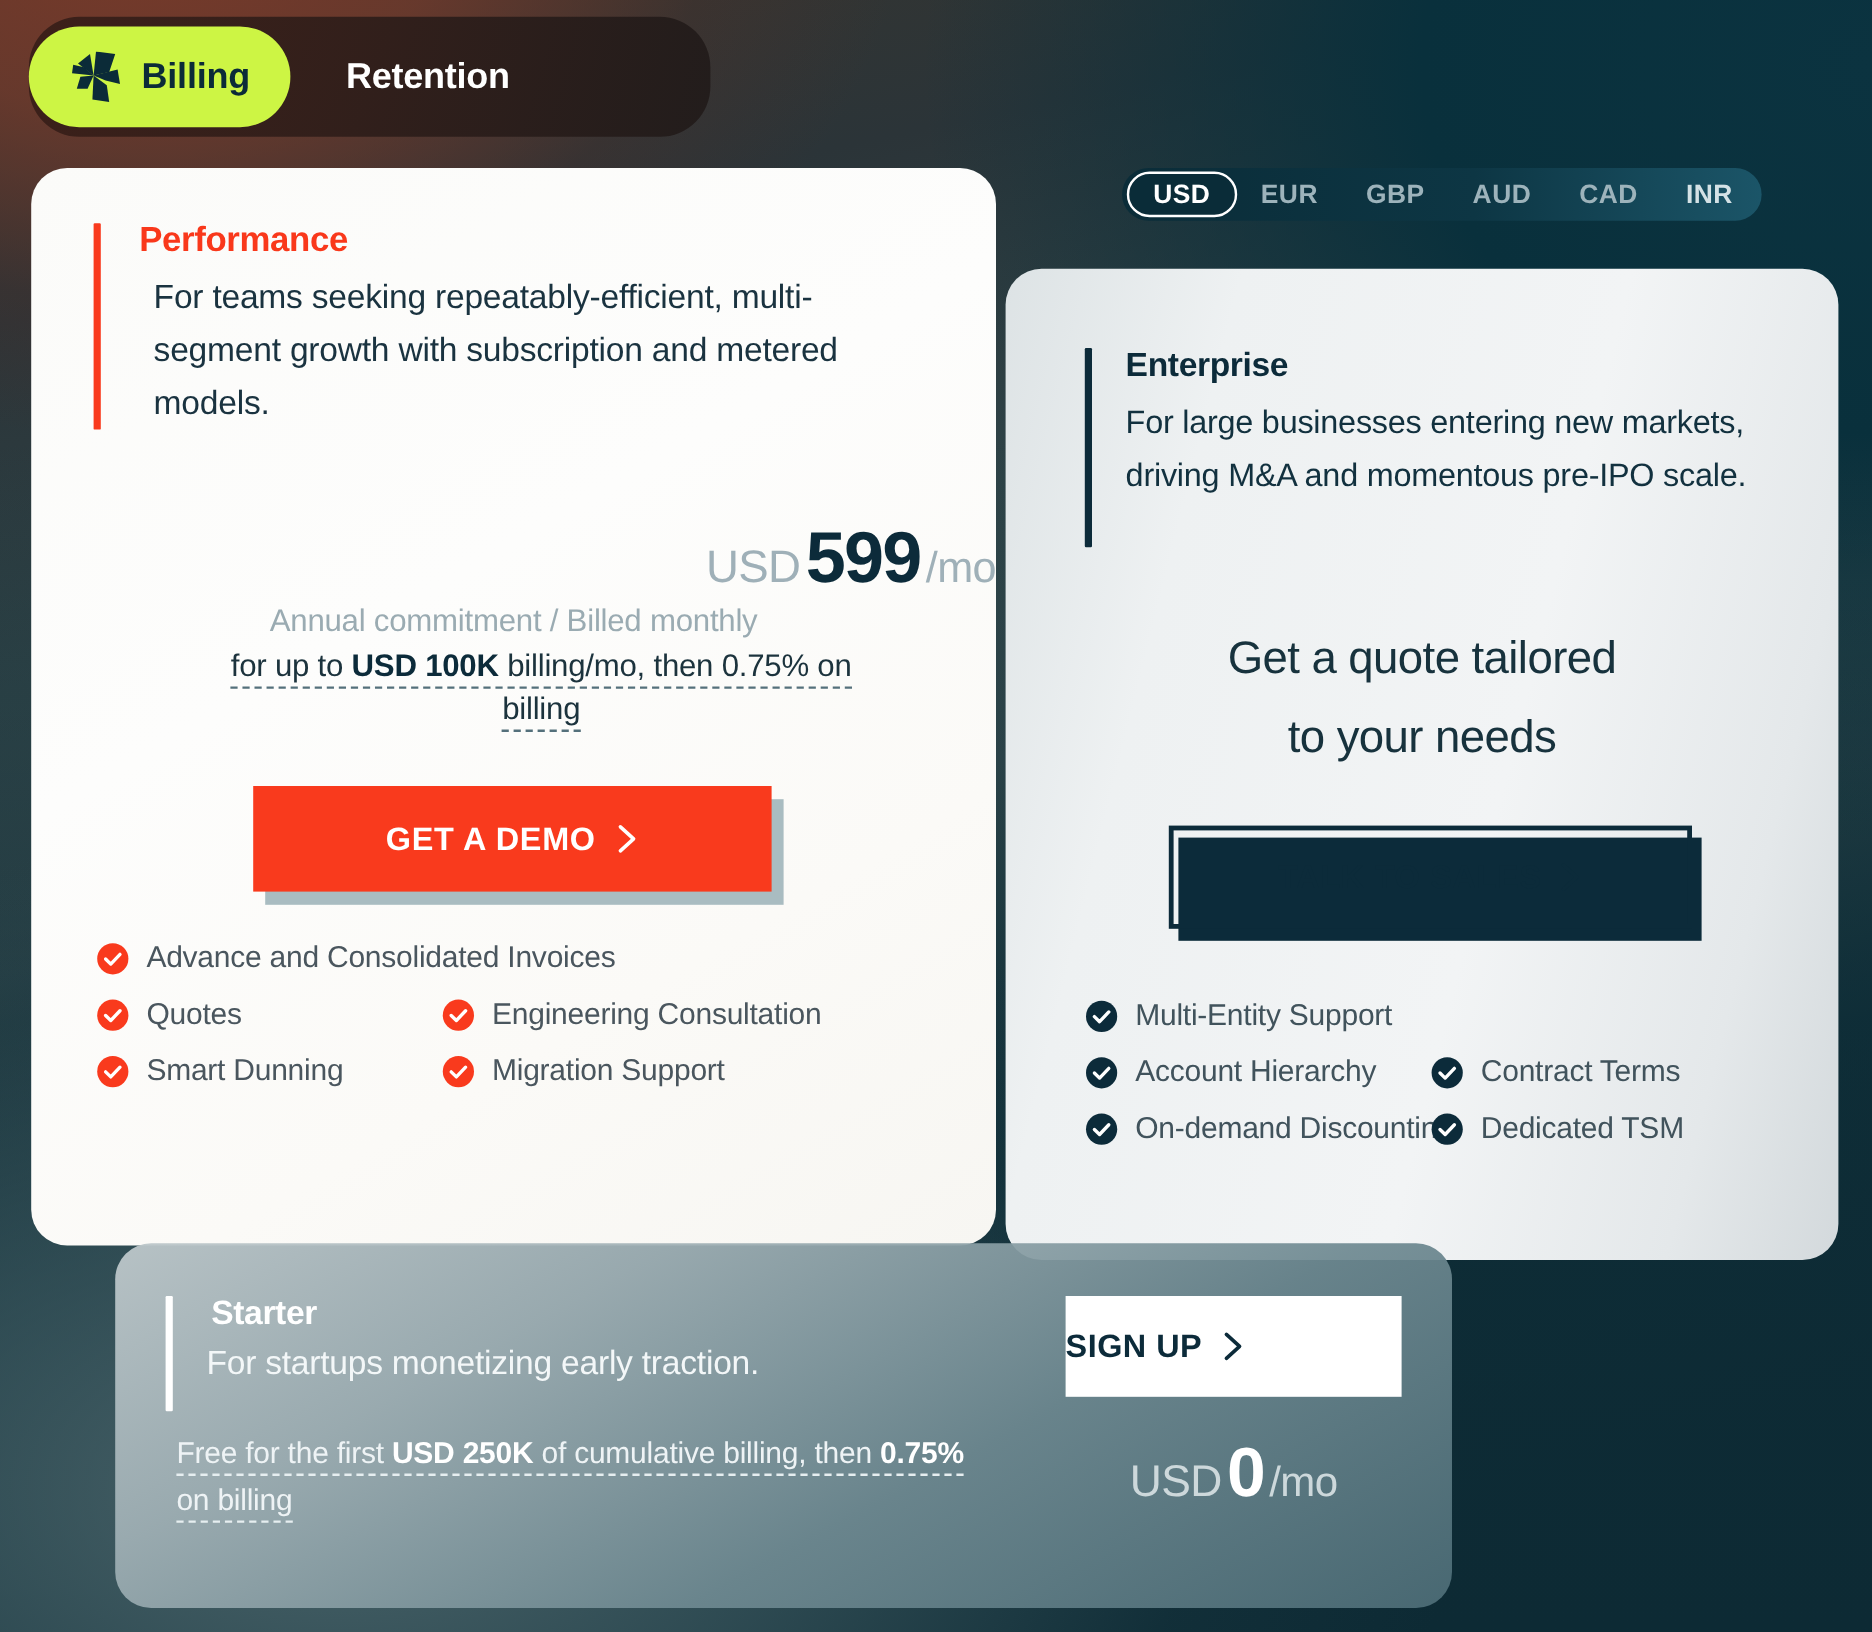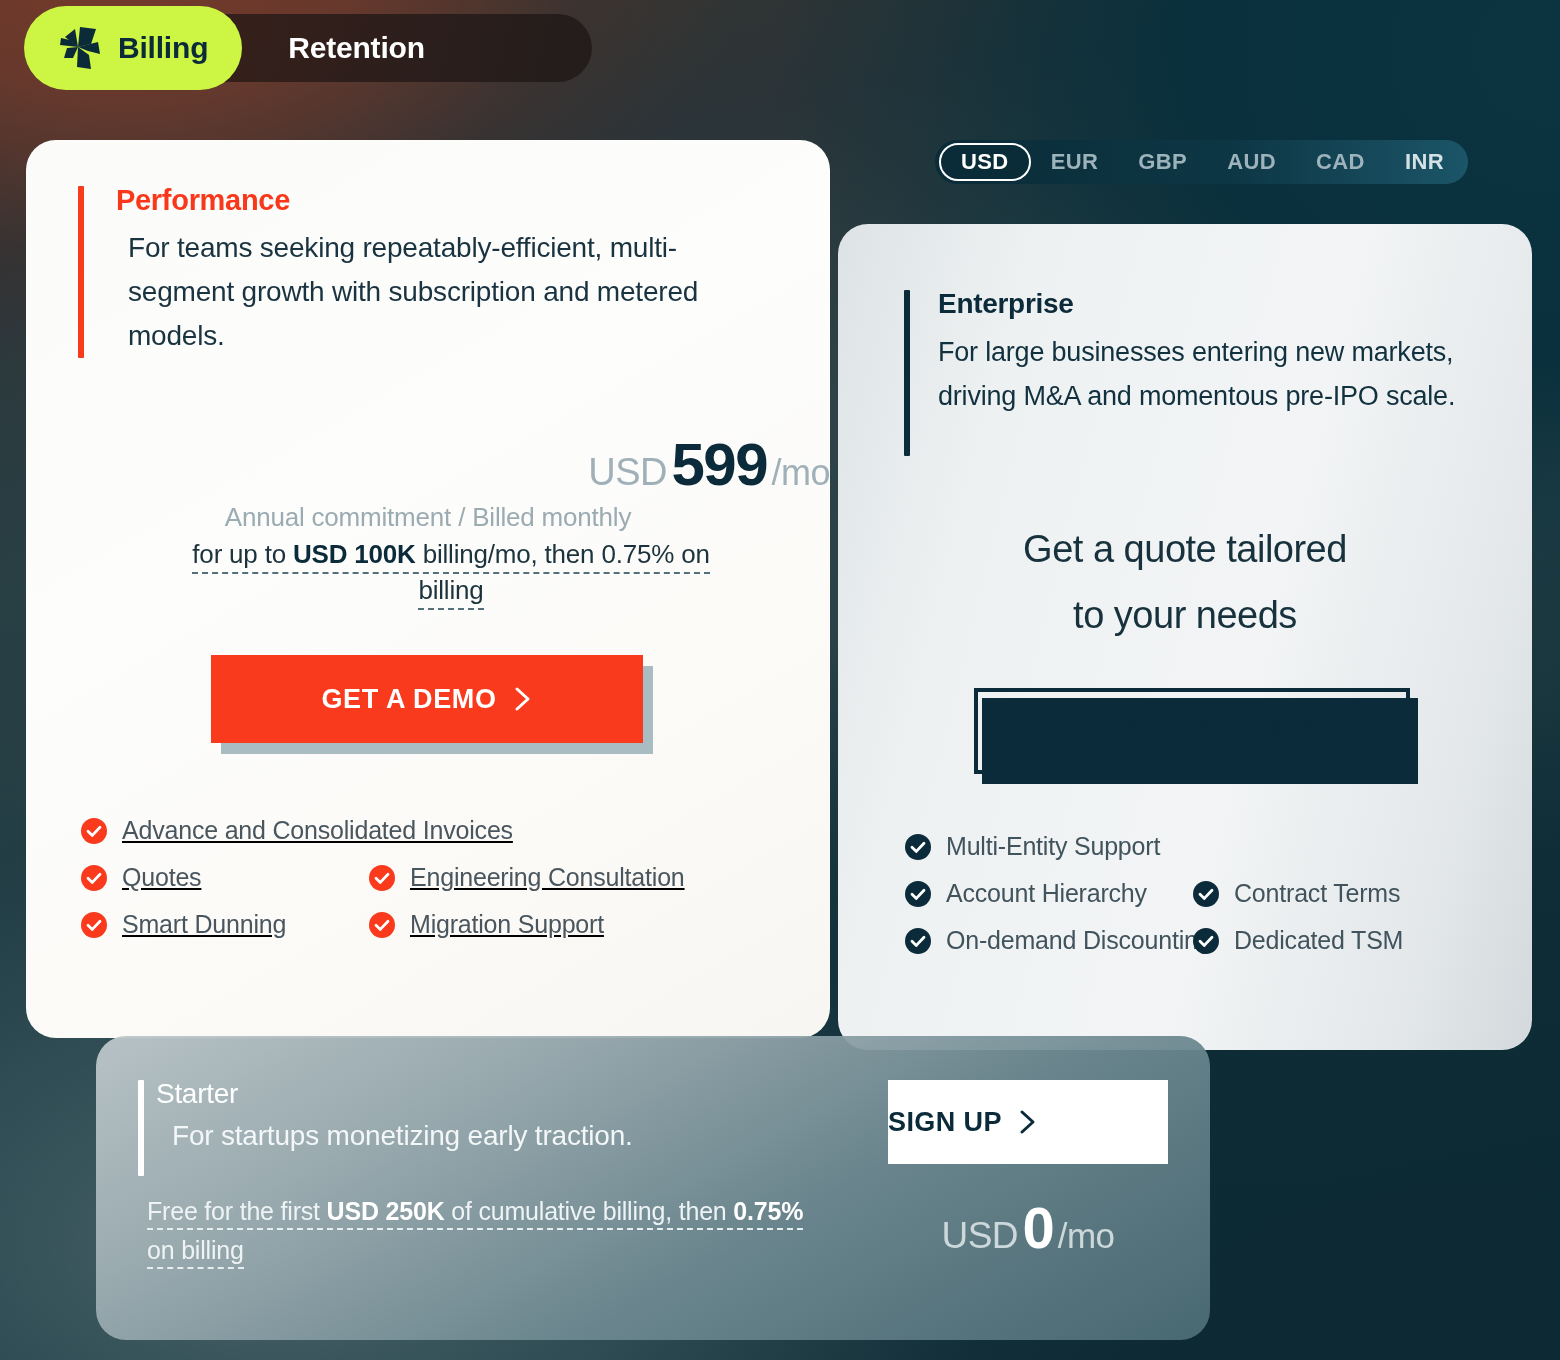--- a/index.html
+++ b/index.html
@@ -28,21 +28,21 @@
     height: 1000px;
     background:
       radial-gradient(ellipse 1200px 700px at 18% 88%, #4a646a 0%, rgba(72,100,106,0.55) 32%, rgba(50,80,88,0.12) 60%, rgba(0,0,0,0) 78%),
       linear-gradient(180deg, rgba(18,48,58,0) 0%, rgba(16,46,56,0.35) 40%, #0d2a34 100%);
   }
 
   
   #tabbar {
     position: absolute;
     left: 24px; top: 14px;
-    width: 568px; height: 68px;
+    width: 568px; height: 100px;
     border-radius: 42px;
     background: linear-gradient(100deg, rgba(56,30,24,0.92) 0%, rgba(48,30,26,0.95) 45%, rgba(34,28,27,0.97) 100%);
     display: flex; align-items: center;
     z-index: 30;
   }
   .tab {
     height: 84px;
     display: flex; align-items: center; gap: 16px;
     padding: 0 34px;
     border-radius: 42px;
@@ -212,35 +212,35 @@
     display: flex; align-items: center; justify-content: center; gap: 16px;
     cursor: pointer;
     z-index: 2;
   }
   #demo-shadow {
     position: absolute; left: 10px; top: 11px;
     width: 432px; height: 88px;
     background: #a9bcc1;
     z-index: 1;
   }
-  #perf-features { position: absolute; left: 54px; top: 676px; width: 660px; text-decoration: underline; }
+  #perf-features { position: absolute; left: 54px; top: 644px; width: 660px; }
 
   
   #starter {
     position: absolute;
     left: 96px; top: 1036px;
     width: 1114px; height: 304px;
     border-radius: 30px;
     background: linear-gradient(152deg, rgba(190,200,203,0.95) 0%, rgba(160,176,181,0.93) 28%, rgba(110,137,145,0.93) 62%, rgba(76,108,118,0.94) 100%);
     z-index: 40;
   }
   #st-accent { left: 42px; top: 44px; height: 96px; background: #ffffff; }
   #st-title {
-    position: absolute; left: 60px; top: 42px;
-    font-size: 28px; font-weight: normal; color: #ffffff;
+    position: absolute; left: 80px; top: 42px;
+    font-size: 28px; font-weight: bold; color: #ffffff;
     letter-spacing: -0.3px;
   }
   #st-desc {
     position: absolute; left: 76px; top: 84px;
     font-size: 28px; color: #f3f7f8; letter-spacing: -0.2px;
   }
   #st-note {
     position: absolute; left: 40px; top: 156px;
     width: 660px;
     font-size: 25px; line-height: 39px; color: #eef3f5;

